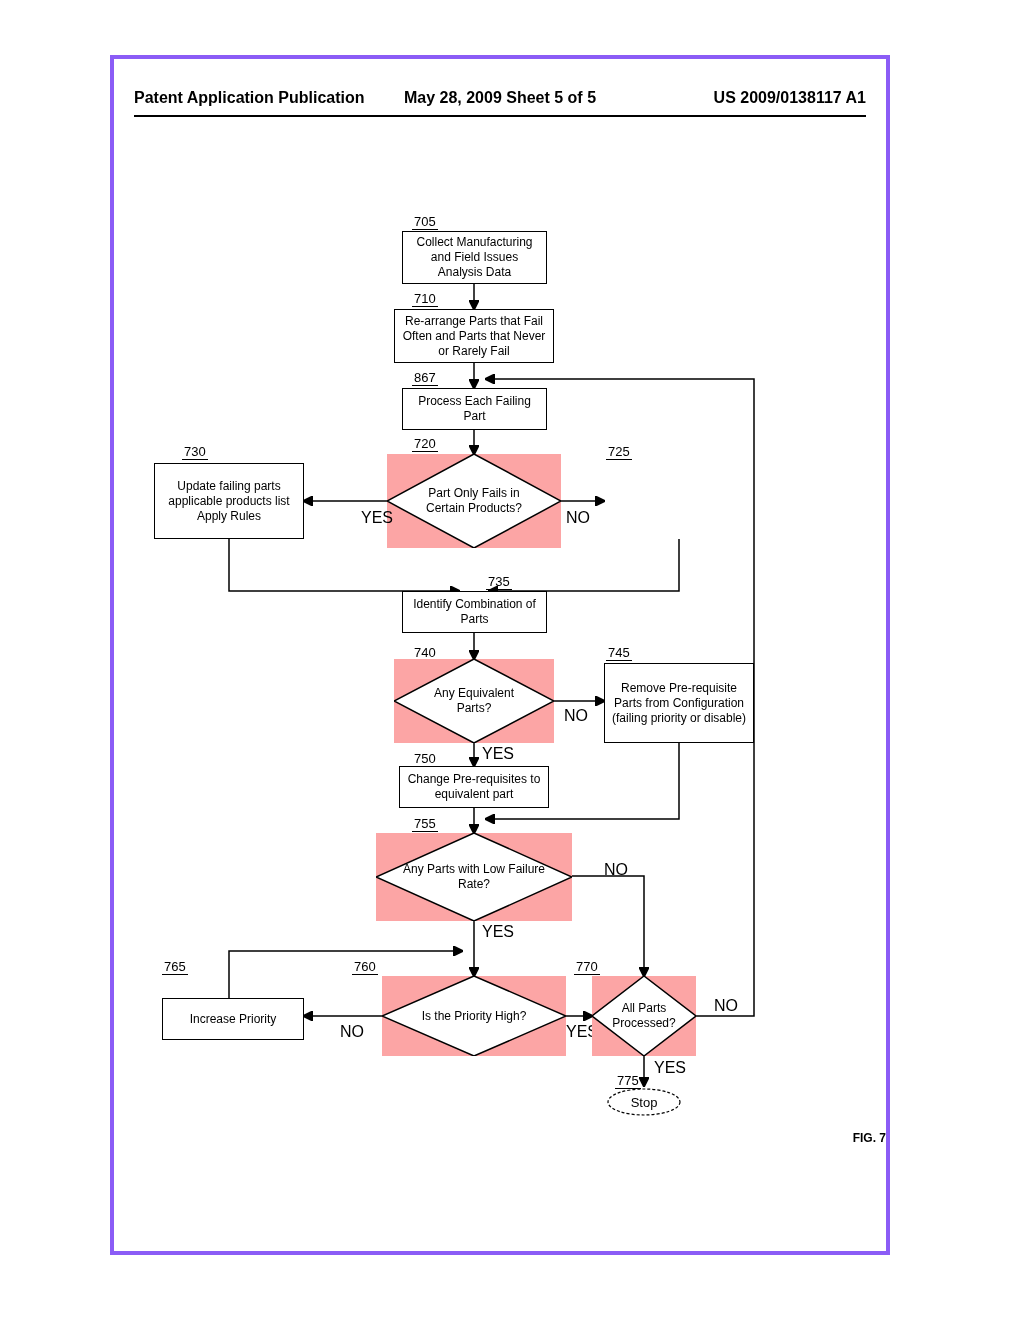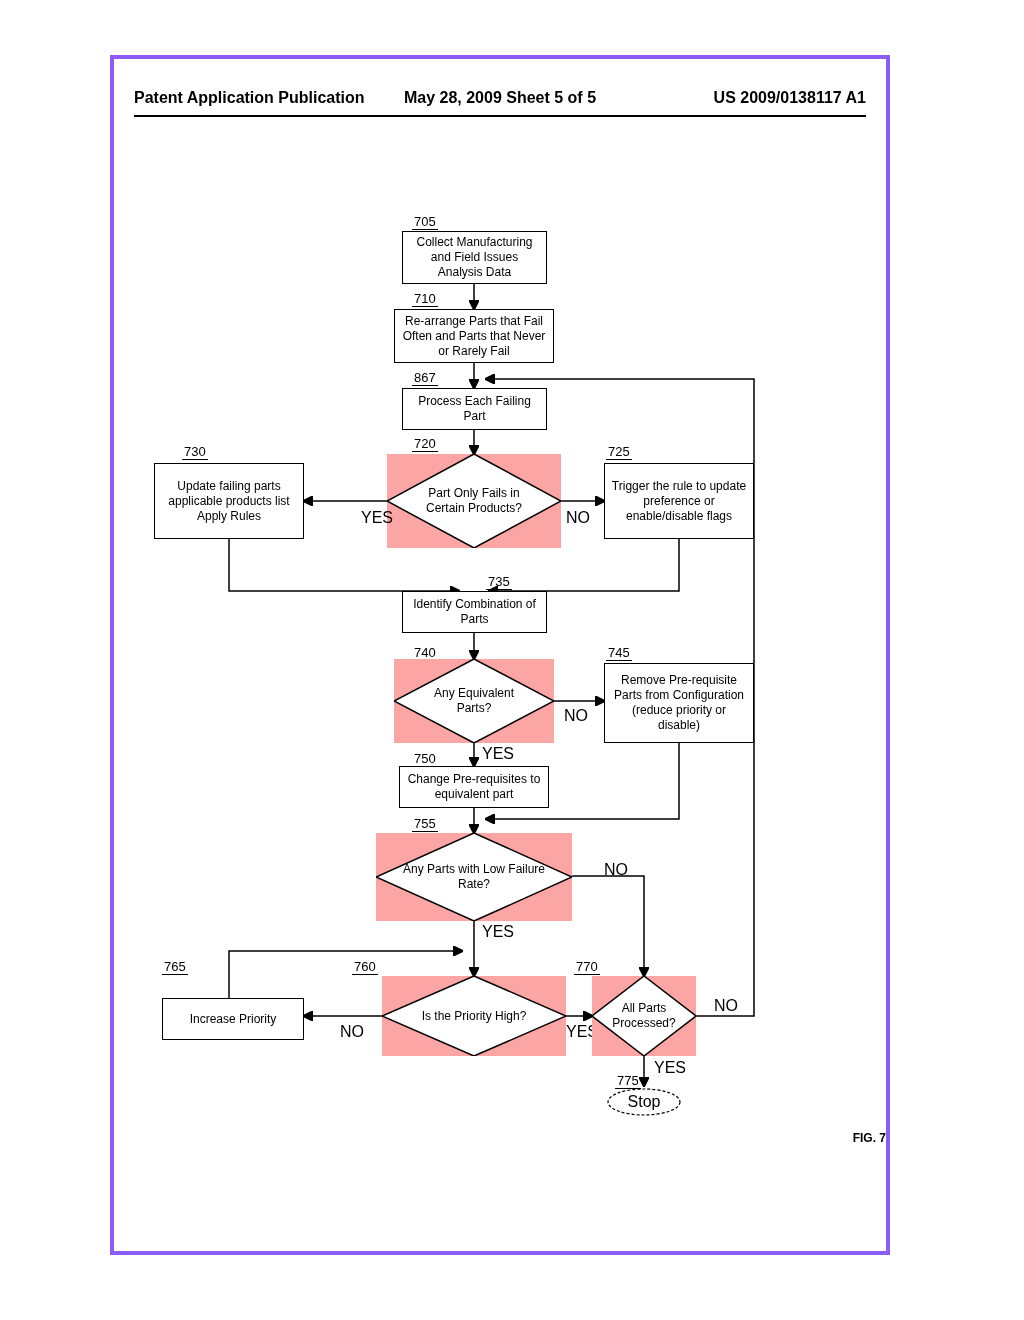--- a/index.html
+++ b/index.html
@@ -72,21 +72,21 @@
     position: absolute;
     left: 0; top: 0; width: 100%; height: 100%;
     display: flex; align-items: center; justify-content: center;
     text-align: center;
     font-size: 12px;
     padding: 0 24px;
     line-height: 1.25;
   }
   .terminator {
     position: absolute;
-    font-size: 16px;
+    font-size: 13px;
     display: flex; align-items: center; justify-content: center;
   }
   .figlabel {
     position: absolute;
     font-size: 12px;
     font-weight: bold;
     left: 0; width: 100%; text-align: right;
   }
   .yn { position: absolute; font-size: 16px; }
   .conn { position: absolute; }
@@ -176,42 +176,39 @@
     <div class="yn" style="left:247px;top:298px">YES</div>
     <div class="yn" style="left:452px;top:298px">NO</div>
 
     <div class="ref" style="left:68px;top:233px">730</div>
     <div class="box" style="left:40px;top:252px;width:150px;height:76px;white-space:pre-line">
       <span>Update failing parts applicable products list
 Apply Rules</span>
     </div>
 
     <div class="ref" style="left:492px;top:233px">725</div>
-    <div class="box" style="left:490px;top:252px;width:150px;height:76px">
-      <span>Trigger the rule to update preference or enable/disable flags</span>
-    </div>
 
     <div class="ref" style="left:372px;top:363px">735</div>
     <div class="box" style="left:288px;top:380px;width:145px;height:38px">
       <span>Identify Combination of Parts</span>
     </div>
 
     <div class="ref" style="left:298px;top:434px">740</div>
     <div class="diamond" style="left:280px;top:448px;width:160px;height:84px">
       <svg width="160" height="84" viewBox="0 0 160 84">
           <polygon points="80,0 160,42 80,84 0,42" fill="#fff" stroke="#000" stroke-width="1.5"></polygon>
         </svg>
       <div class="dtext">Any Equivalent Parts?</div>
     </div>
     <div class="yn" style="left:368px;top:534px">YES</div>
     <div class="yn" style="left:450px;top:496px">NO</div>
 
     <div class="ref" style="left:492px;top:434px">745</div>
     <div class="box" style="left:490px;top:452px;width:150px;height:80px">
-      <span>Remove Pre-requisite Parts from Configuration (reduce priority or disable)</span>
+      <span>Remove Pre-requisite Parts from Configuration (failing priority or disable)</span>
     </div>
 
     <div class="ref" style="left:298px;top:540px">750</div>
     <div class="box" style="left:285px;top:555px;width:150px;height:40px">
       <span>Change Pre-requisites to equivalent part</span>
     </div>
 
     <div class="ref" style="left:298px;top:605px">755</div>
     <div class="diamond" style="left:262px;top:622px;width:196px;height:88px">
       <svg width="196" height="88" viewBox="0 0 196 88">

